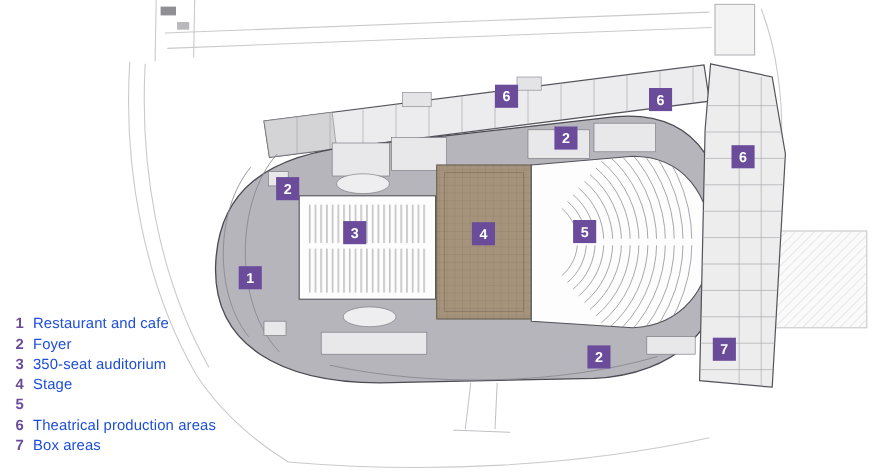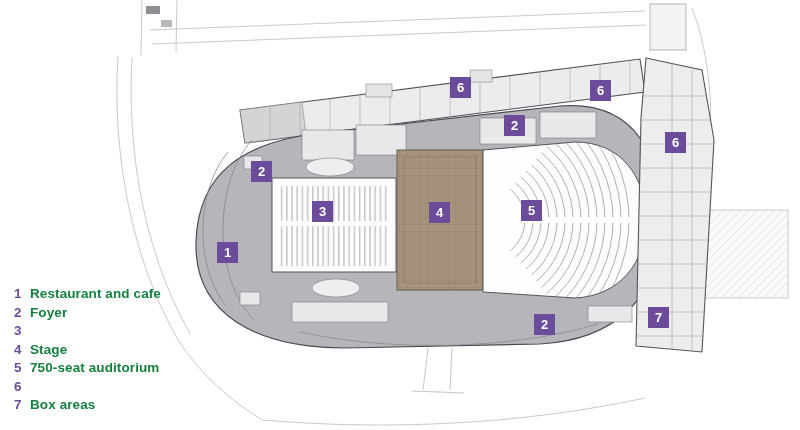--- a/index.html
+++ b/index.html
@@ -13,21 +13,21 @@
     font-family:"Liberation Sans",sans-serif;
   }
   .canvas svg{position:absolute;left:0;top:0;}
   .badge{
     position:absolute;width:21px;height:21px;background:var(--accent);
     color:#fff;font-weight:700;font-size:13px;line-height:21px;text-align:center;
   }
   .legend{position:absolute;left:14px;top:286px;}
   .legend-row{display:flex;align-items:baseline;height:18.5px;white-space:nowrap;}
   .legend-num{color:var(--accent);font-weight:700;font-size:13.5px;width:11px;flex:none;}
-  .legend-label{color:#15803d;font-weight:700;font-size:13.5px;margin-left:5px;letter-spacing:.1px;}
+  .legend-label{color:#1d4ed8;font-weight:400;font-size:13.5px;margin-left:5px;letter-spacing:.1px;}
 </style>
 </head>
 <body>
 
 <div class="canvas">
 
   <svg width="800" height="430" viewBox="0 0 800 430">
     <defs>
       <pattern id="seatV" width="5.2" height="8" patternUnits="userSpaceOnUse">
         <line x1="0.8" y1="0" x2="0.8" y2="8" stroke="#8e8e93" stroke-width="0.8"></line>
@@ -160,31 +160,32 @@
     <div class="legend-row">
       <span class="legend-num">1</span>
       <span class="legend-label">Restaurant and cafe</span>
     </div>
     <div class="legend-row">
       <span class="legend-num">2</span>
       <span class="legend-label">Foyer</span>
     </div>
     <div class="legend-row">
       <span class="legend-num">3</span>
+      <span class="legend-label">350-seat auditorium</span>
     </div>
     <div class="legend-row">
       <span class="legend-num">4</span>
       <span class="legend-label">Stage</span>
     </div>
     <div class="legend-row">
       <span class="legend-num">5</span>
-      <span class="legend-label">750-seat auditorium</span>
     </div>
     <div class="legend-row">
       <span class="legend-num">6</span>
+      <span class="legend-label">Theatrical production areas</span>
     </div>
     <div class="legend-row">
       <span class="legend-num">7</span>
       <span class="legend-label">Box areas</span>
     </div>
   </div>
 
 </div>
 
 </body></html>

